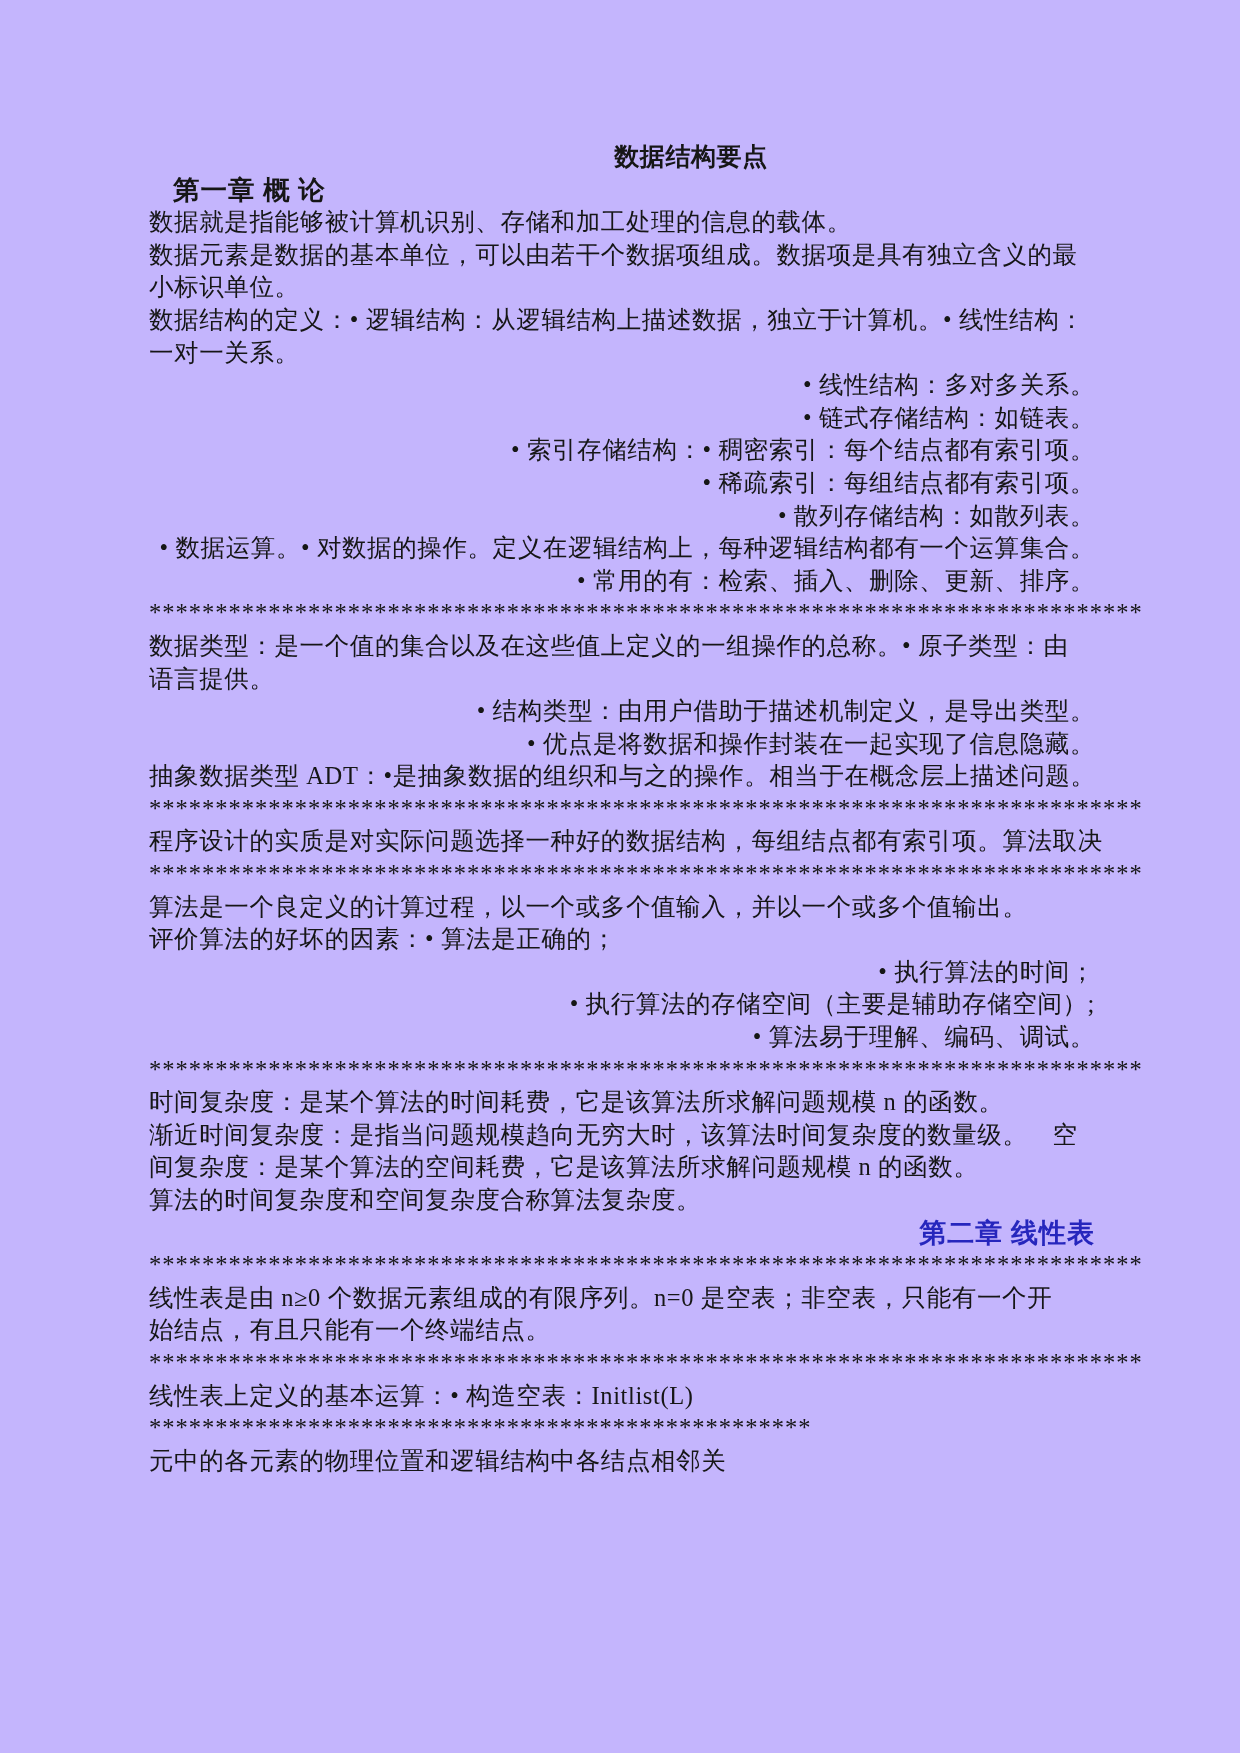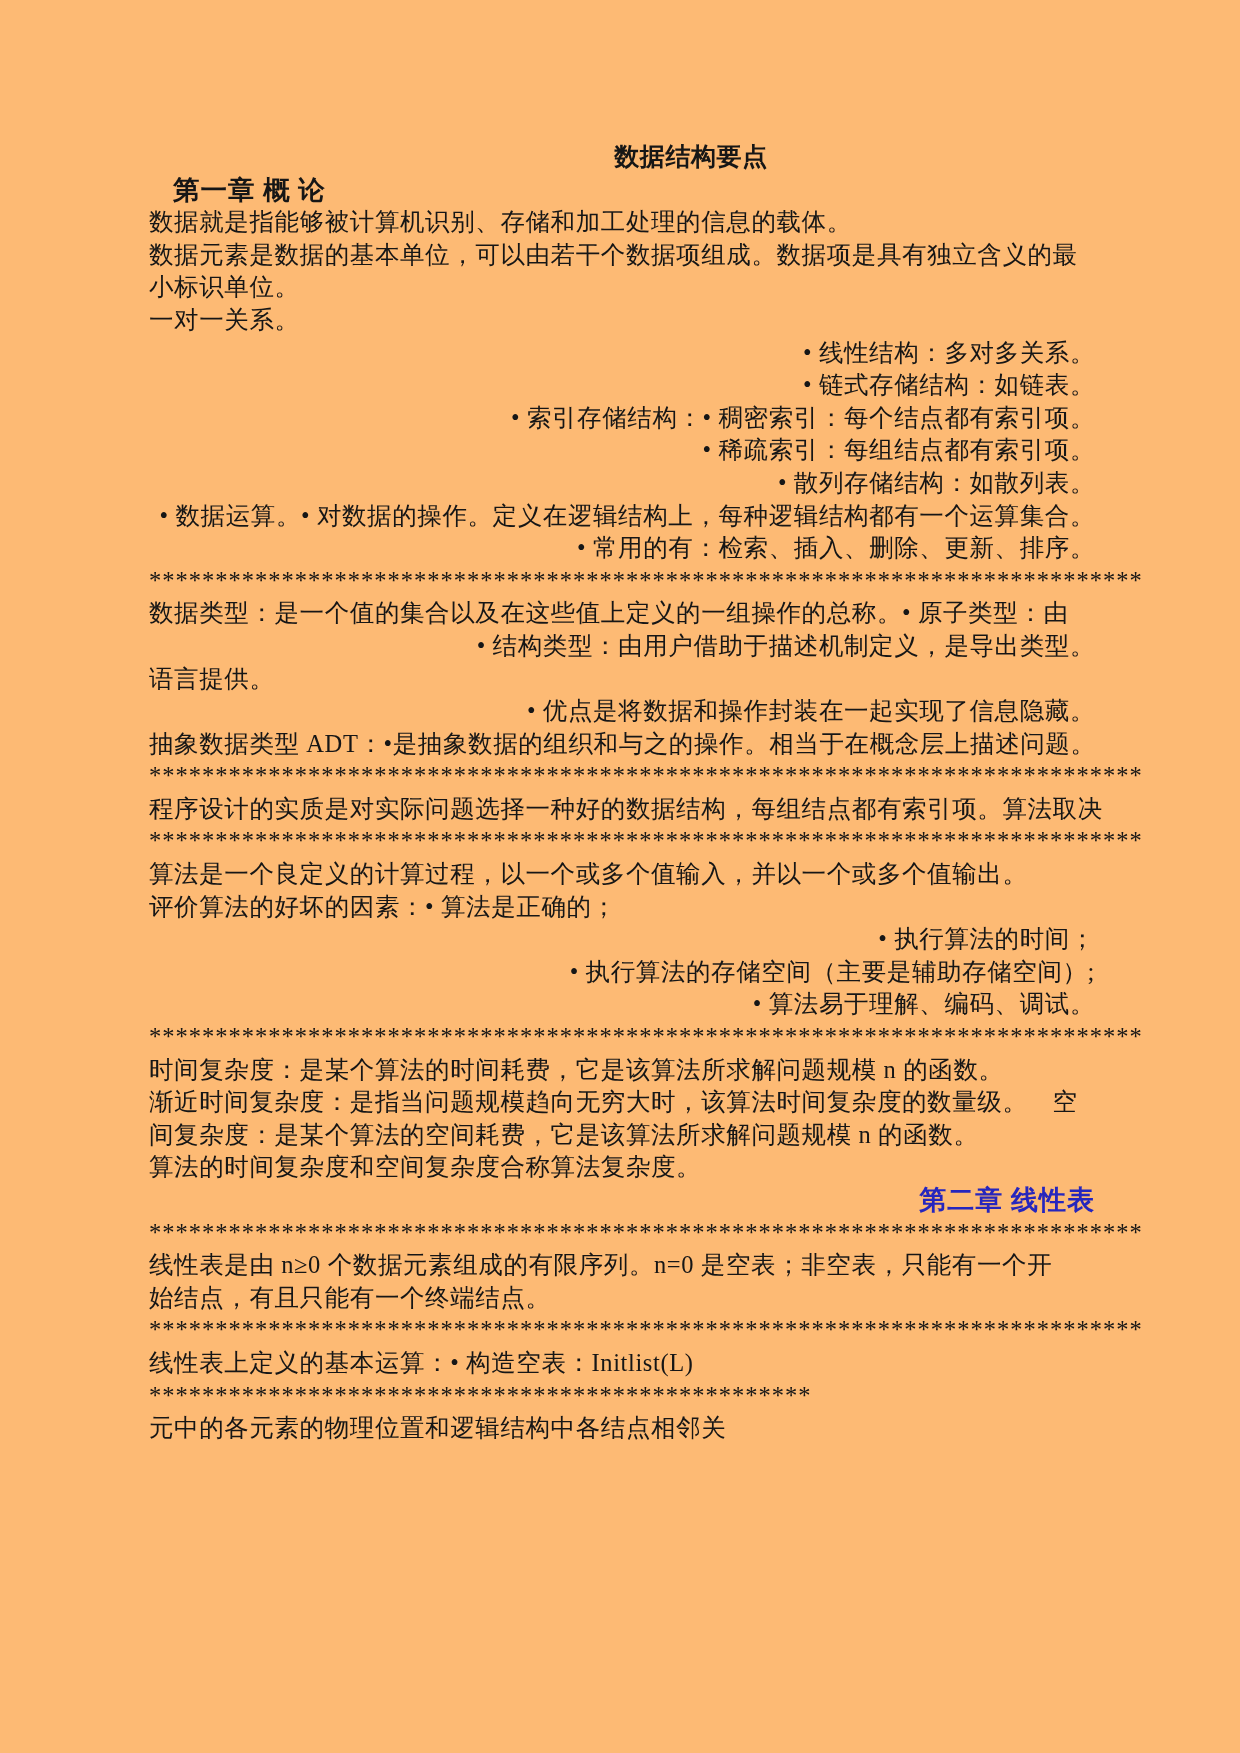--- a/index.html
+++ b/index.html
@@ -4,21 +4,21 @@
 <style>
   html, body {
     margin: 0;
     padding: 0;
     background: #ffffff;
   }
   .page {
     position: relative;
     width: 1240px;
     height: 1753px;
-    background: #fdba74;
+    background: #c4b5fd;
     overflow: hidden;
     font-family: "Liberation Serif", "DejaVu Serif", serif;
     color: #161616;
   }
   .content {
     position: absolute;
     left: 149px;
     top: 141px;
     width: 946px;
   }
@@ -61,32 +61,33 @@
 <body>
 
 <div class="page">
   <div class="content">
     <div class="line title">数据结构要点</div>
     <div id="lines-container">
         <div class="line chapter">第一章 概 论</div>
         <div class="line">数据就是指能够被计算机识别、存储和加工处理的信息的载体。</div>
         <div class="line">数据元素是数据的基本单位，可以由若干个数据项组成。数据项是具有独立含义的最</div>
         <div class="line">小标识单位。</div>
+        <div class="line">数据结构的定义：• 逻辑结构：从逻辑结构上描述数据，独立于计算机。• 线性结构：</div>
         <div class="line">一对一关系。</div>
         <div class="line bullet">• 线性结构：多对多关系。</div>
         <div class="line bullet">• 链式存储结构：如链表。</div>
         <div class="line bullet">• 索引存储结构：• 稠密索引：每个结点都有索引项。</div>
         <div class="line bullet">• 稀疏索引：每组结点都有索引项。</div>
         <div class="line bullet">• 散列存储结构：如散列表。</div>
         <div class="line bullet">• 数据运算。• 对数据的操作。定义在逻辑结构上，每种逻辑结构都有一个运算集合。</div>
         <div class="line bullet">• 常用的有：检索、插入、删除、更新、排序。</div>
         <div class="line ast">***************************************************************************</div>
         <div class="line">数据类型：是一个值的集合以及在这些值上定义的一组操作的总称。• 原子类型：由</div>
+        <div class="line">语言提供。</div>
         <div class="line bullet">• 结构类型：由用户借助于描述机制定义，是导出类型。</div>
-        <div class="line">语言提供。</div>
         <div class="line bullet">• 优点是将数据和操作封装在一起实现了信息隐藏。</div>
         <div class="line">抽象数据类型 ADT：•是抽象数据的组织和与之的操作。相当于在概念层上描述问题。</div>
         <div class="line ast">***************************************************************************</div>
         <div class="line">程序设计的实质是对实际问题选择一种好的数据结构，每组结点都有索引项。算法取决</div>
         <div class="line ast">***************************************************************************</div>
         <div class="line">算法是一个良定义的计算过程，以一个或多个值输入，并以一个或多个值输出。</div>
         <div class="line">评价算法的好坏的因素：• 算法是正确的；</div>
         <div class="line bullet">• 执行算法的时间；</div>
         <div class="line bullet">• 执行算法的存储空间（主要是辅助存储空间）;</div>
         <div class="line bullet">• 算法易于理解、编码、调试。</div>

